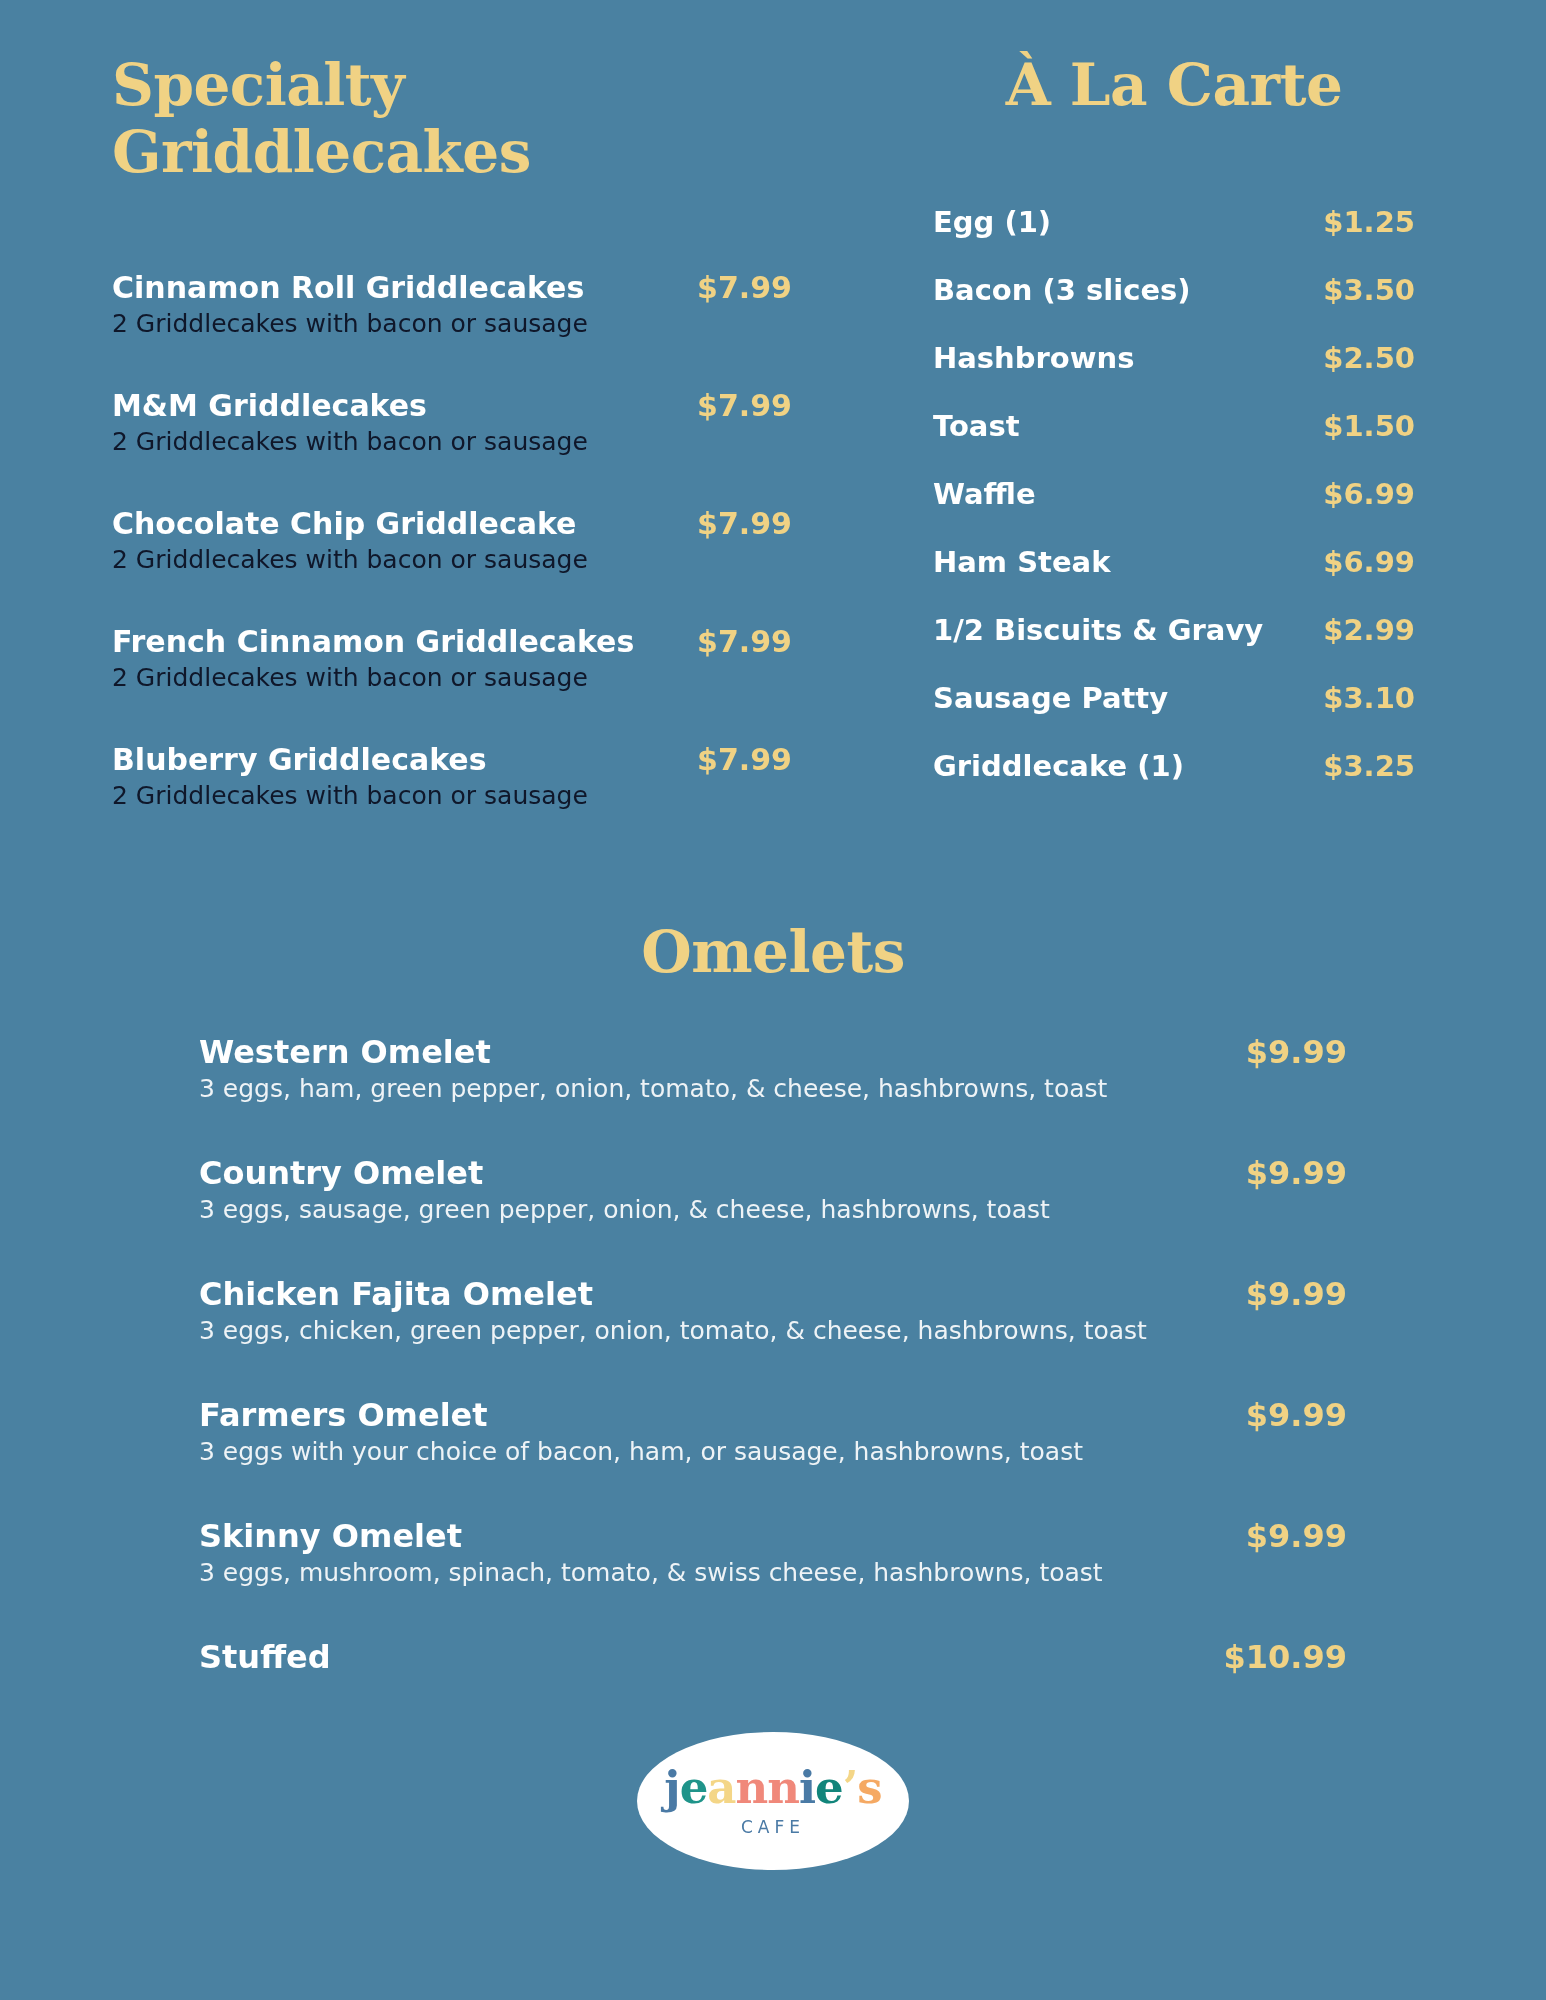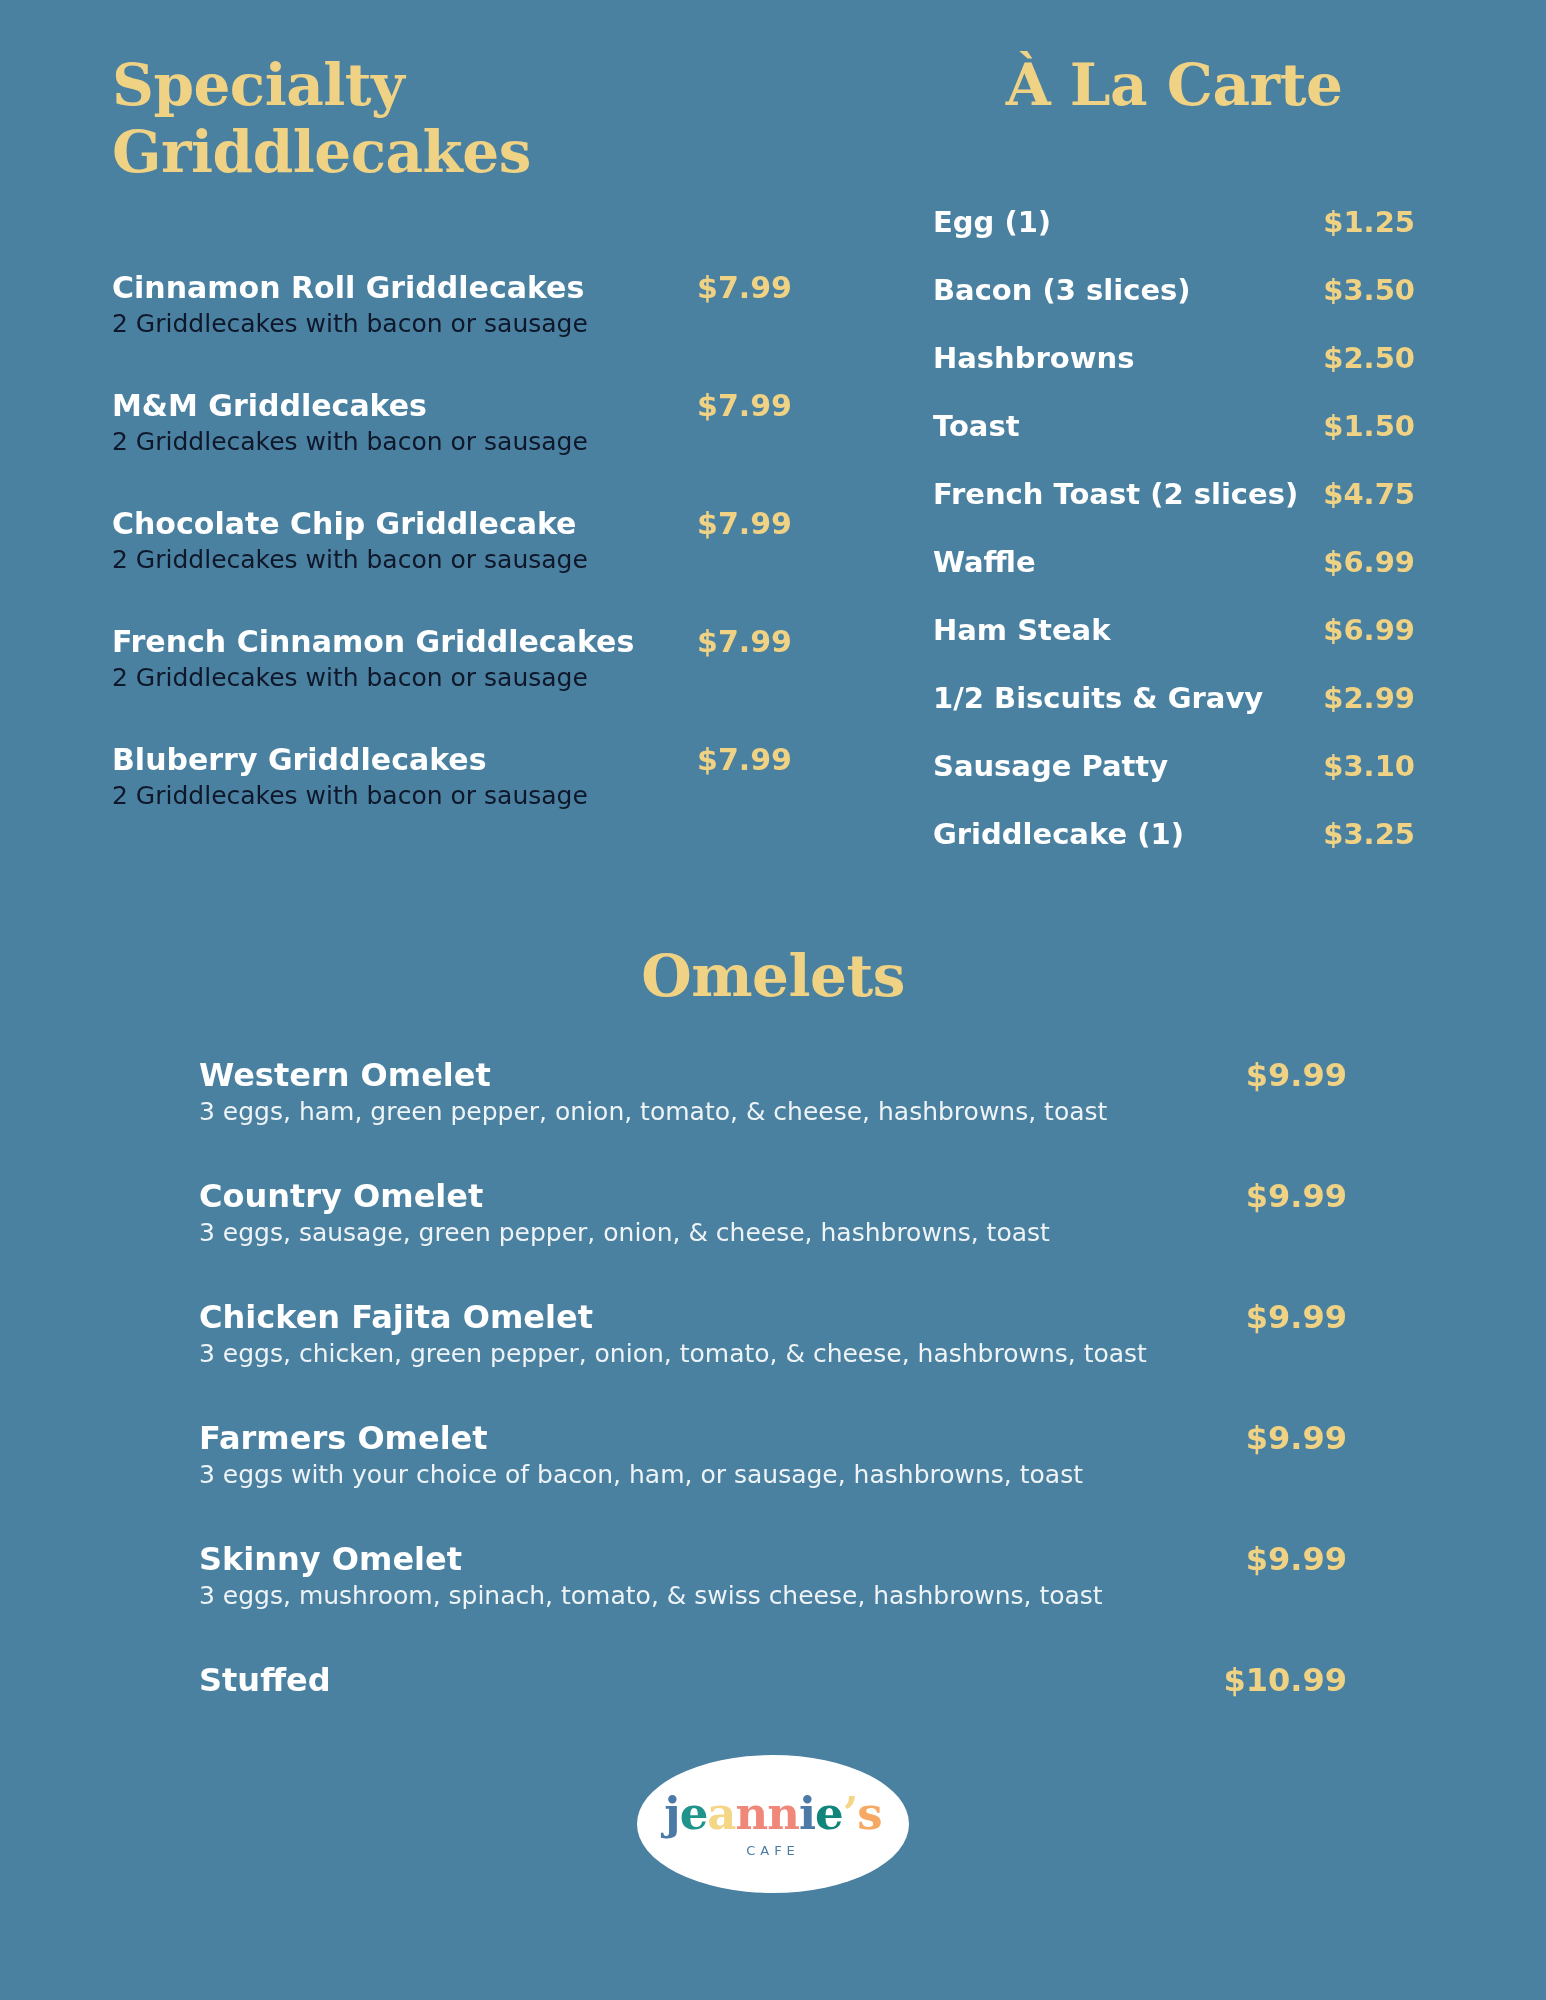--- a/index.html
+++ b/index.html
@@ -54,21 +54,21 @@
     width:272px; height:138px;
     margin:55px auto 0 auto;
     background:#ffffff;
     border-radius:50%;
     display:flex; flex-direction:column; align-items:center; justify-content:center;
   }
   .logo-name {
     font-family:"DejaVu Serif","Liberation Serif",serif;
     font-weight:700; font-size:45px; line-height:1; letter-spacing:-1px;
   }
-  .logo-sub { font-size:13px; letter-spacing:5px; margin-top:7px; font-weight:400; }
+  .logo-sub { font-size:17px; letter-spacing:5px; margin-top:7px; font-weight:400; }
 </style>
 </head>
 <body>
 
 <div class="page">
 
   <div class="top">
 
     <div class="col-left">
       <h1 class="menu-heading">Specialty Griddlecakes</h1>
@@ -125,24 +125,20 @@
         <div class="ac-name">Bacon (3 slices)</div>
         <div class="ac-price">$3.50</div>
       </div>
       <div class="ac-row">
         <div class="ac-name">Hashbrowns</div>
         <div class="ac-price">$2.50</div>
       </div>
       <div class="ac-row">
         <div class="ac-name">Toast</div>
         <div class="ac-price">$1.50</div>
-      </div>
-      <div class="ac-row">
-        <div class="ac-name">French Toast (2 slices)</div>
-        <div class="ac-price">$4.75</div>
       </div>
       <div class="ac-row">
         <div class="ac-name">Waffle</div>
         <div class="ac-price">$6.99</div>
       </div>
       <div class="ac-row">
         <div class="ac-name">Ham Steak</div>
         <div class="ac-price">$6.99</div>
       </div>
       <div class="ac-row">

